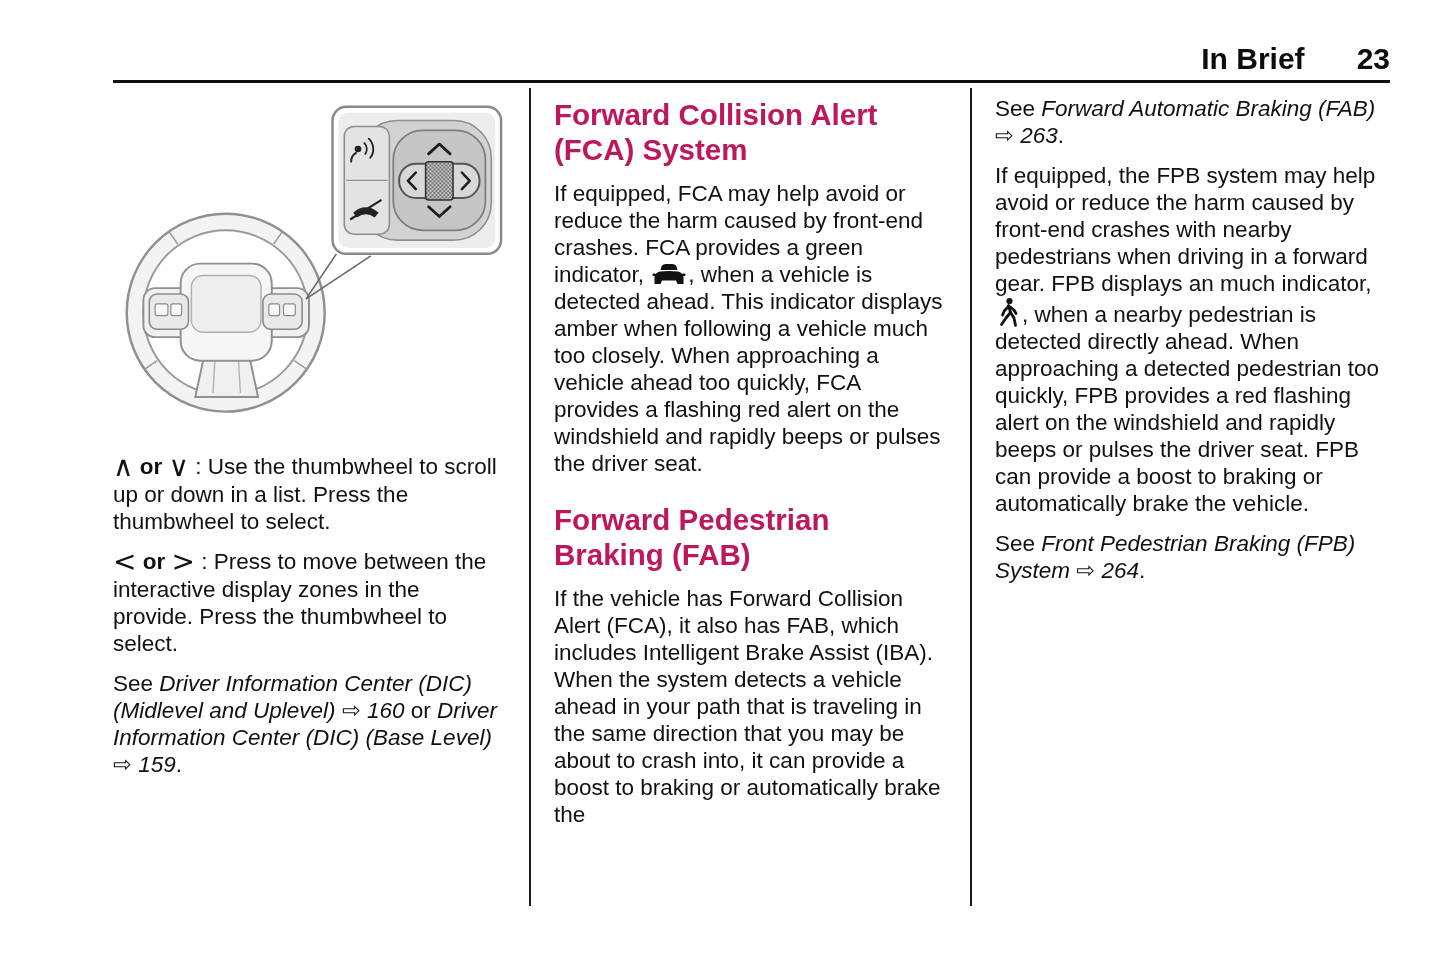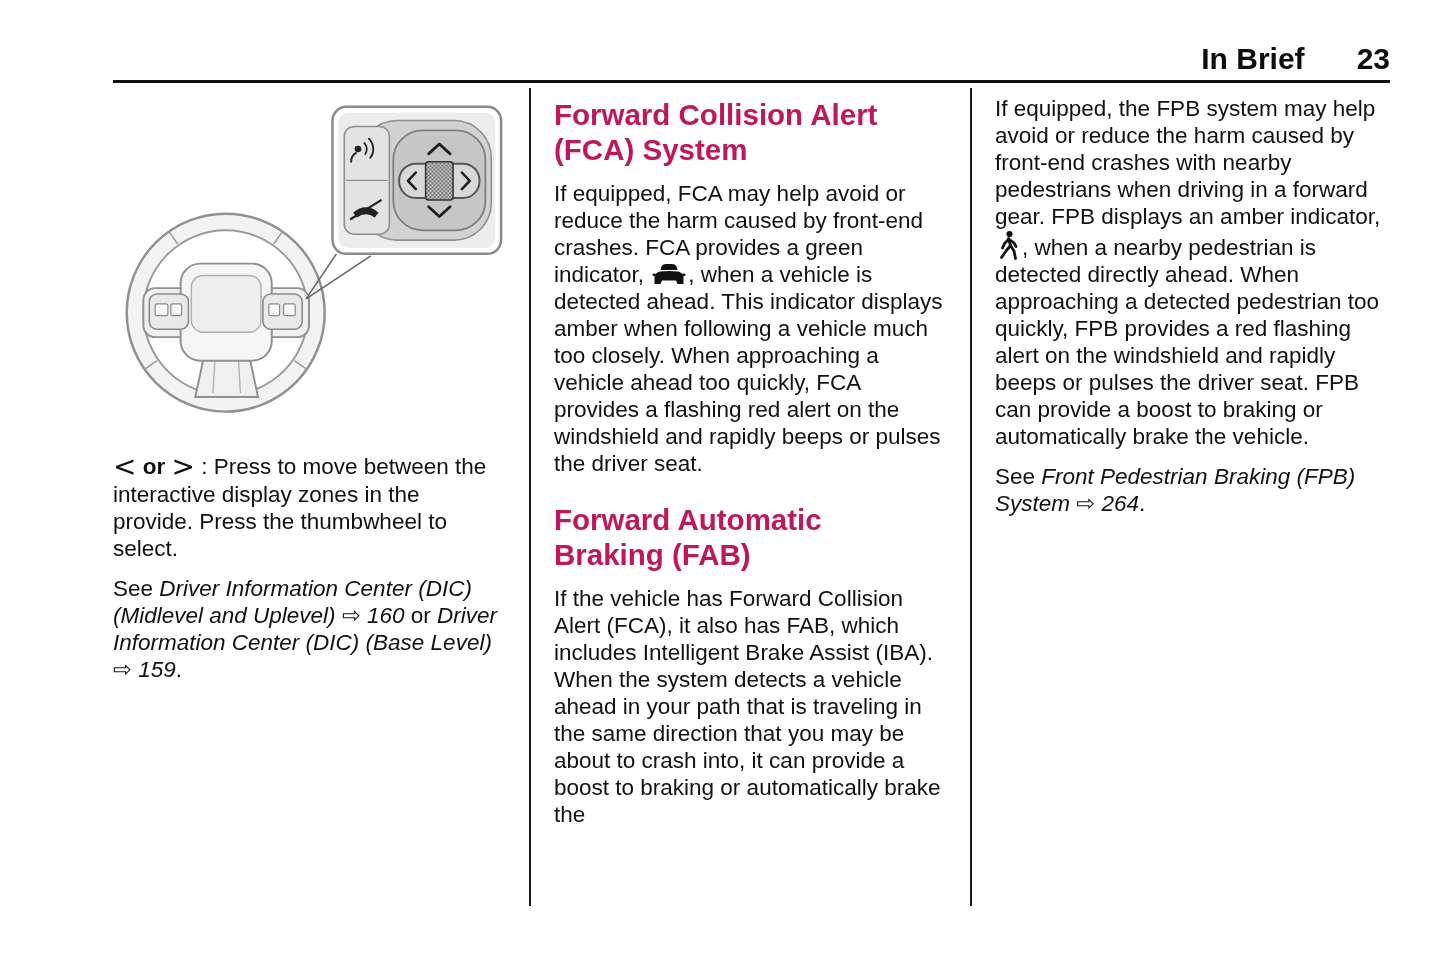--- a/index.html
+++ b/index.html
@@ -142,42 +142,44 @@
             <rect x="292" y="66" width="82" height="35" rx="17" fill="#d8d8d8" stroke="#555" stroke-width="2"></rect>
             <g fill="none" stroke="#1d1d1d" stroke-width="2.6" stroke-linecap="round" stroke-linejoin="round">
               <polyline points="309,75 301,83.5 309,92"></polyline>
               <polyline points="356,75 364,83.5 356,92"></polyline>
             </g>
             <rect x="319" y="64" width="28" height="39" rx="3" fill="url(#hatch)" stroke="#333" stroke-width="1.6"></rect>
           </g>
         </svg>
       </div>
 
+      <p><span class="seg-sym">∧</span><span> </span><span class="seg-b">or</span><span> </span><span class="seg-sym">∨</span><span> : Use the thumbwheel to scroll up or down in a list. Press the thumbwheel to select.</span></p>
       <p><span class="seg-sym">&lt;</span><span> </span><span class="seg-b">or</span><span> </span><span class="seg-sym">&gt;</span><span> : Press to move between the interactive display zones in the provide. Press the thumbwheel to select.</span></p>
       <p><span>See </span><span class="seg-i">Driver Information Center (DIC) (Midlevel and Uplevel)</span><span> </span><span class="seg-arrow">⇨</span><span> </span><span class="seg-i">160</span><span> or </span><span class="seg-i">Driver Information Center (DIC) (Base Level)</span><span> </span><span class="seg-arrow">⇨</span><span> </span><span class="seg-i">159</span><span>.</span></p>
     </div>
 
     <div class="col">
       <div class="h2 first">Forward Collision Alert
 (FCA) System</div>
       <p><span>If equipped, FCA may help avoid or reduce the harm caused by front-end crashes. FCA provides a green indicator, </span><svg class="inline-icon" width="34" height="22" viewBox="0 0 34 22" aria-hidden="true">
     <path fill="#111" d="M8.5 7 L9.5 3.5 Q10.5 1 14 1 L20 1 Q23.5 1 24.5 3.5 L25.5 7 Z"></path>
     <path fill="#111" d="M2.5 21 L2.5 14.5 Q2.5 10.5 6.5 9 L8 8.6 Q12 8 17 8 Q22 8 26 8.6 L27.5 9 Q31.5 10.5 31.5 14.5 L31.5 21 L25.5 21 L24 17.5 L10 17.5 L8.5 21 Z"></path>
     <rect x="0.5" y="10.5" width="3.4" height="2.6" rx="1.2" fill="#111"></rect>
     <rect x="30.1" y="10.5" width="3.4" height="2.6" rx="1.2" fill="#111"></rect>
   </svg><span>, when a vehicle is detected ahead. This indicator displays amber when following a vehicle much too closely. When approaching a vehicle ahead too quickly, FCA provides a flashing red alert on the windshield and rapidly beeps or pulses the driver seat.</span></p>
 
-      <div class="h2">Forward Automatic
+      <div class="h2">Forward Pedestrian
 Braking (FAB)</div>
       <p><span>If the vehicle has Forward Collision Alert (FCA), it also has FAB, which includes Intelligent Brake Assist (IBA). When the system detects a vehicle ahead in your path that is traveling in the same direction that you may be about to crash into, it can provide a boost to braking or automatically brake the</span></p>
     </div>
 
     <div class="col">
+      <p><span>See </span><span class="seg-i">Forward Automatic Braking (FAB)</span><span> </span><span class="seg-arrow">⇨</span><span> </span><span class="seg-i">263</span><span>.</span></p>
 
-      <p><span>If equipped, the FPB system may help avoid or reduce the harm caused by front-end crashes with nearby pedestrians when driving in a forward gear. FPB displays an amber indicator, </span><svg class="inline-icon ped" width="21" height="31" viewBox="0 0 21 31" aria-hidden="true">
+      <p><span>If equipped, the FPB system may help avoid or reduce the harm caused by front-end crashes with nearby pedestrians when driving in a forward gear. FPB displays an much indicator, </span><svg class="inline-icon ped" width="21" height="31" viewBox="0 0 21 31" aria-hidden="true">
     <circle cx="11.5" cy="4" r="3.1" fill="#111"></circle>
     <g fill="none" stroke="#111" stroke-width="2.8" stroke-linecap="round" stroke-linejoin="round">
       <path d="M10.5 8.5 L12.5 15.5"></path>
       <path d="M10.5 9.5 L6.5 13.5 L4.5 18"></path>
       <path d="M11.5 9.5 L16 13 L18 16.5"></path>
       <path d="M12.5 15.5 L16 21 L17.5 28.5"></path>
       <path d="M12.5 15.5 L8 21 L3.5 27.5"></path>
     </g>
   </svg><span>, when a nearby pedestrian is detected directly ahead. When approaching a detected pedestrian too quickly, FPB provides a red flashing alert on the windshield and rapidly beeps or pulses the driver seat. FPB can provide a boost to braking or automatically brake the vehicle.</span></p>
       <p><span>See </span><span class="seg-i">Front Pedestrian Braking (FPB) System</span><span> </span><span class="seg-arrow">⇨</span><span> </span><span class="seg-i">264</span><span>.</span></p>

